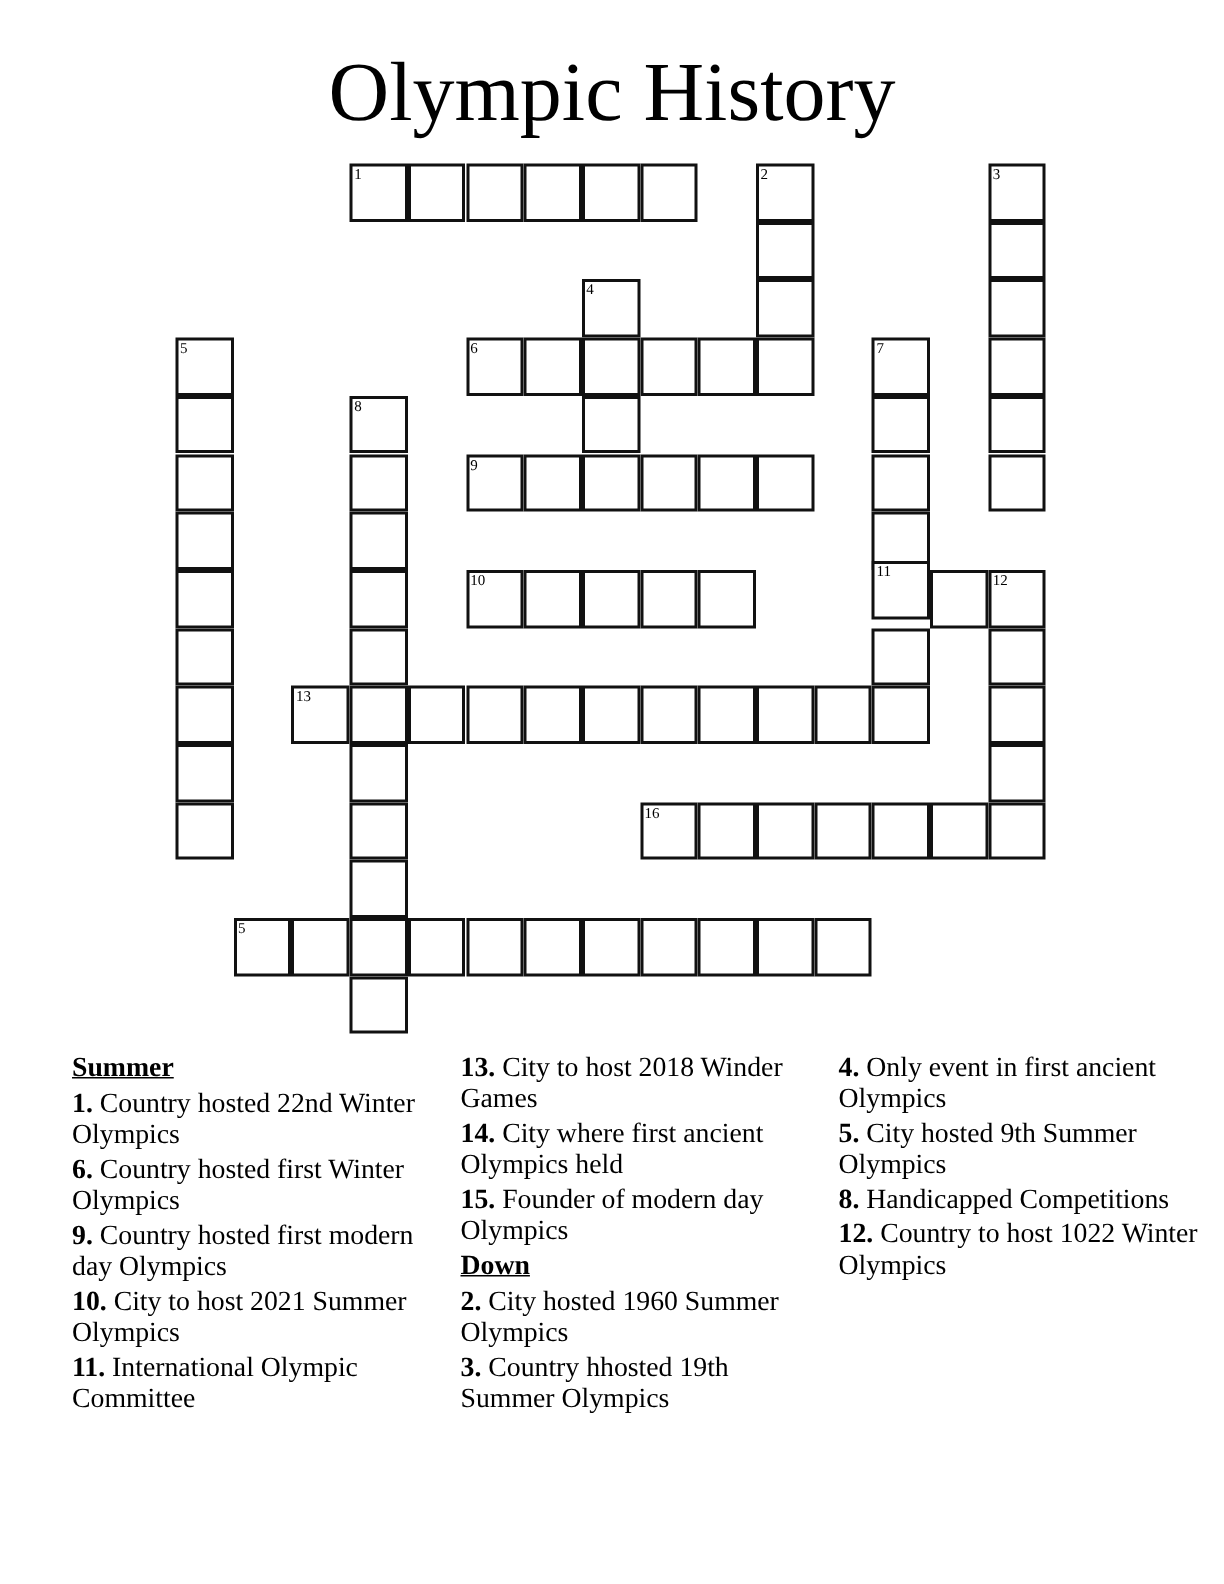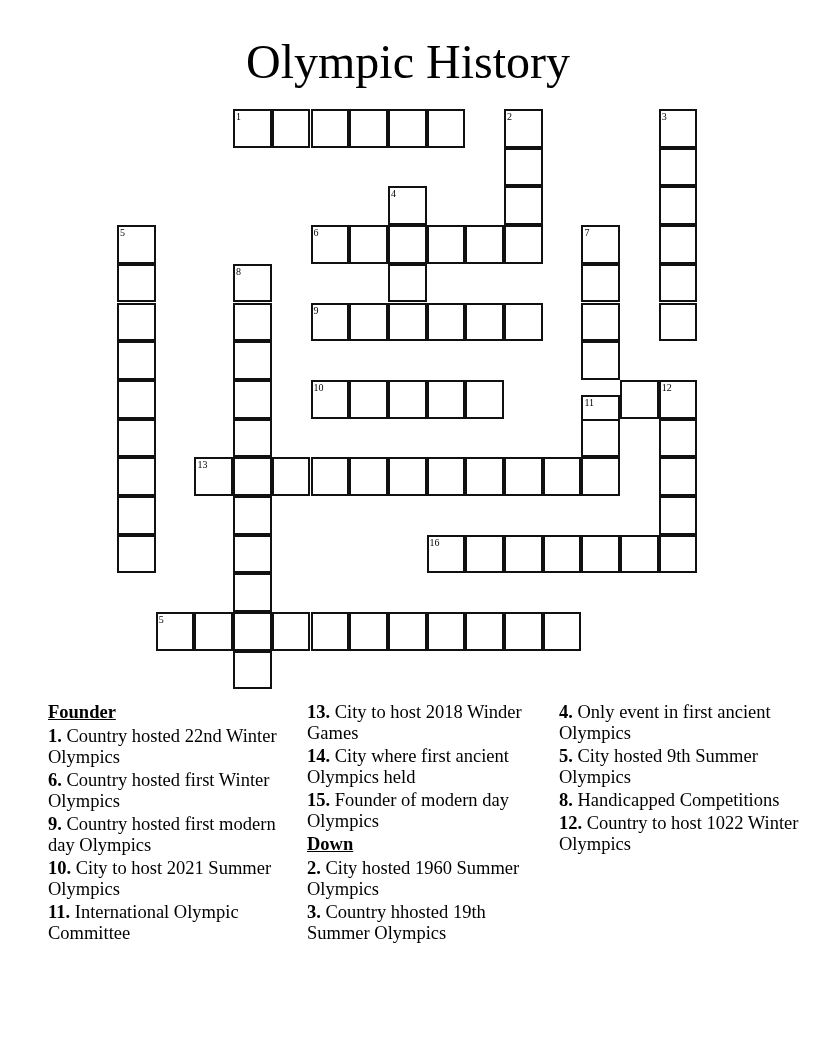--- a/index.html
+++ b/index.html
@@ -1,17 +1,17 @@
 <!DOCTYPE html>
 <html><head>
 <meta charset="utf-8">
 <style>
   html, body { margin: 0; padding: 0; background: #ffffff; }
   body { width: 816px; height: 1056px; position: relative; overflow: hidden; font-family: "Liberation Serif", "DejaVu Serif", serif; color: #000; }
-  .title { position: absolute; left: 0; top: 34px; width: 816px; text-align: center; font-size: 48px; line-height: 56px; }
+  .title { position: absolute; left: 0; top: 34px; width: 816px; text-align: center; font-size: 56px; line-height: 56px; }
   .grid { position: absolute; left: 118px; top: 110px; width: 582px; height: 582px; }
   .cell { position: absolute; width: 38.7px; height: 38.7px; box-sizing: border-box; border: 2px solid #111; background: #fff; margin-left: -1px; margin-top: -1px; }
   .cell .num { position: absolute; left: 1px; top: 0px; font-size: 10px; line-height: 11px; }
   .clues { position: absolute; top: 702px; font-size: 18.5px; line-height: 21px; }
   .col1 { left: 48px; width: 235px; }
   .col2 { left: 291px; width: 235px; margin-left: 16px; }
   .col3 { left: 533px; width: 240px; margin-left: 26px; }
   .heading { font-weight: bold; text-decoration: underline; margin-bottom: 3px; }
   .clue { margin-bottom: 2px; }
   .clue b { font-weight: bold; }
@@ -65,21 +65,21 @@
     <div class="cell" style="left: 270.9px; top: 116.1px;"></div>
     <div class="cell" style="left: 309.6px; top: 116.1px;"></div>
     <div class="cell" style="left: 348.3px; top: 116.1px;"></div>
     <div class="cell" style="left: 387px; top: 116.1px;"></div>
     <div class="cell" style="left: 464.4px; top: 116.1px;">
       <span class="num">7</span>
     </div>
     <div class="cell" style="left: 464.4px; top: 154.8px;"></div>
     <div class="cell" style="left: 464.4px; top: 193.5px;"></div>
     <div class="cell" style="left: 464.4px; top: 232.2px;"></div>
-    <div class="cell" style="left: 464.4px; top: 286px;">
+    <div class="cell" style="left: 464.4px; top: 265px;">
       <span class="num">11</span>
     </div>
     <div class="cell" style="left: 464.4px; top: 309.6px;"></div>
     <div class="cell" style="left: 464.4px; top: 348.3px;"></div>
     <div class="cell" style="left: 116.1px; top: 154.8px;">
       <span class="num">8</span>
     </div>
     <div class="cell" style="left: 116.1px; top: 193.5px;"></div>
     <div class="cell" style="left: 116.1px; top: 232.2px;"></div>
     <div class="cell" style="left: 116.1px; top: 270.9px;"></div>
@@ -140,21 +140,21 @@
     <div class="cell" style="left: 193.5px; top: 503.1px;"></div>
     <div class="cell" style="left: 232.2px; top: 503.1px;"></div>
     <div class="cell" style="left: 270.9px; top: 503.1px;"></div>
     <div class="cell" style="left: 309.6px; top: 503.1px;"></div>
     <div class="cell" style="left: 348.3px; top: 503.1px;"></div>
     <div class="cell" style="left: 387px; top: 503.1px;"></div>
     <div class="cell" style="left: 425.7px; top: 503.1px;"></div>
   </div>
 
 <div class="clues col1">
-  <div class="heading">Founder</div>
+  <div class="heading">Summer</div>
   <div class="clue"><b>1.</b> <span>Country hosted 22nd Winter Olympics</span></div>
   <div class="clue"><b>6.</b> <span>Country hosted first Winter Olympics</span></div>
   <div class="clue"><b>9.</b> <span>Country hosted first modern day Olympics</span></div>
   <div class="clue"><b>10.</b> <span>City to host 2021 Summer Olympics</span></div>
   <div class="clue"><b>11.</b> <span>International Olympic Committee</span></div>
 </div>
 
 <div class="clues col2">
   <div class="clue"><b>13.</b> <span>City to host 2018 Winder Games</span></div>
   <div class="clue"><b>14.</b> <span>City where first ancient Olympics held</span></div>

